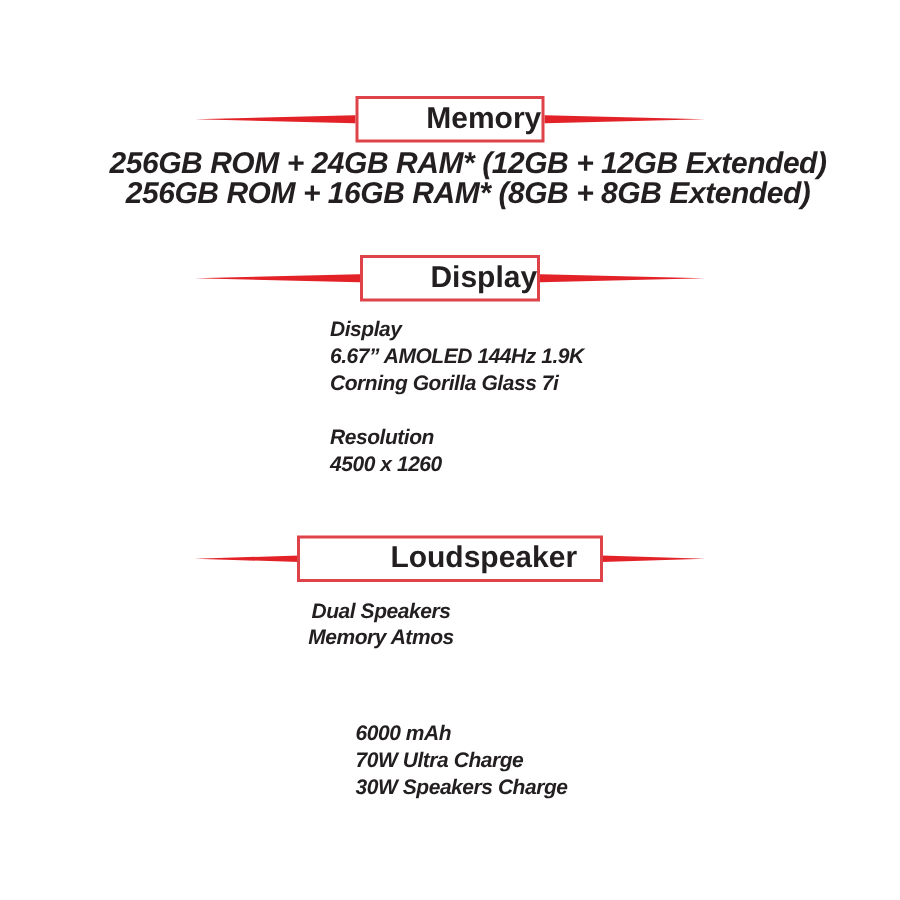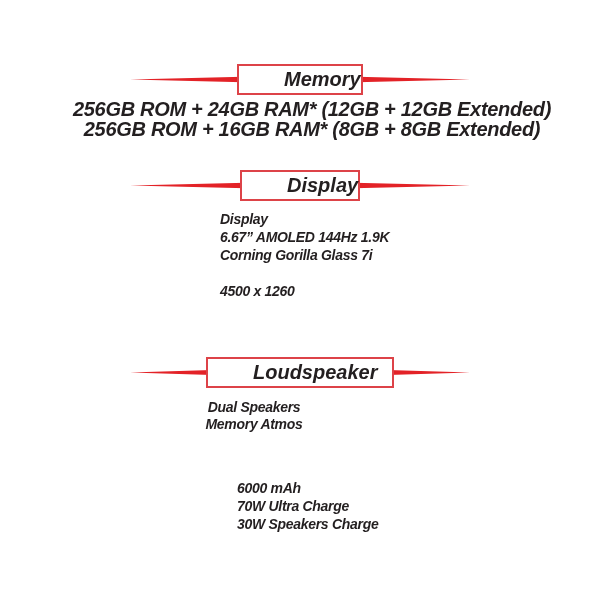--- a/index.html
+++ b/index.html
@@ -32,35 +32,34 @@
     position: absolute;
     top: 0;
     left: 50%;
     transform: translateX(-50%);
     height: 31px;
     box-sizing: border-box;
     background: var(--box-fill, #ffffff);
     border: 2px solid var(--box-border-red, #dd4348);
     display: flex;
     align-items: center;
-    justify-content: flex-start;
+    justify-content: center;
     font-weight: bold;
-    font-style: italic;
     font-size: 20px;
     white-space: nowrap;
     color: var(--text-dark, #231f20);
     padding-left: 45px;
   }
   .s1 { top: 64px; }
   .s2 { top: 170px; }
   .s3 { top: 357px; }
   .s4 { top: 442px; }
   .s1 .banner-box { width: 126px; }
   .s2 .banner-box { width: 120px; }
-  .s3 .banner-box { width: 188px; }
+  .s3 .banner-box { width: 204px; }
   .s4 .banner-box { width: 206px; }
 
   
   .specs {
     position: absolute;
     font-weight: bold;
     font-style: italic;
     font-size: 14px;
     letter-spacing: -0.3px;
     color: var(--text-dark, #231f20);
@@ -116,20 +115,21 @@
     <div class="banner-box">
       <span>Display</span>
     </div>
   </div>
 
   <div class="specs display-specs">
     <div class="spec-line">Display</div>
     <div class="spec-line">6.67” AMOLED 144Hz 1.9K</div>
     <div class="spec-line">Corning Gorilla Glass 7i</div>
     <div class="spec-line"></div>
+    <div class="spec-line">Resolution</div>
     <div class="spec-line">4500 x 1260</div>
   </div>
 
   <div class="banner s3">
     <svg viewBox="0 0 340 31" width="340" height="31" aria-hidden="true">
       <polygon points="0,15.5 90,12.7 90,18.3" fill="currentColor"></polygon>
       <polygon points="340,15.5 250,12.7 250,18.3" fill="currentColor"></polygon>
     </svg>
     <div class="banner-box">
       <span>Loudspeaker</span>

